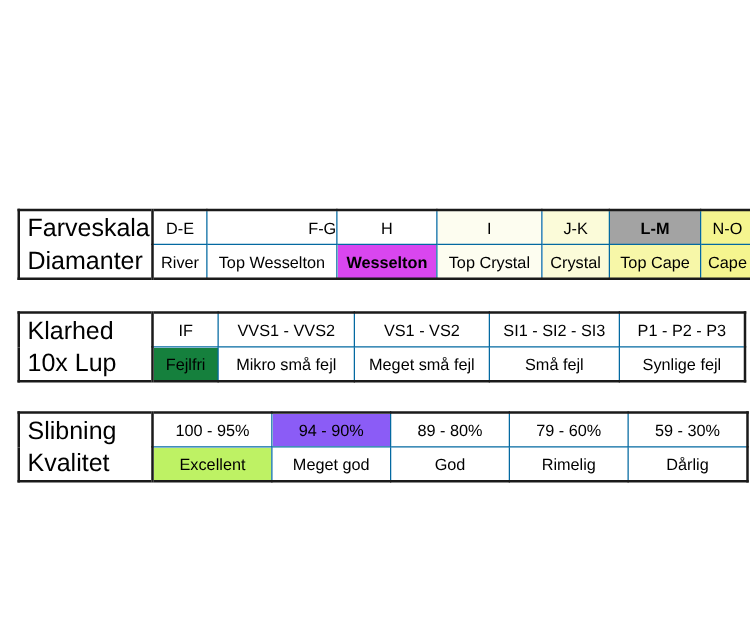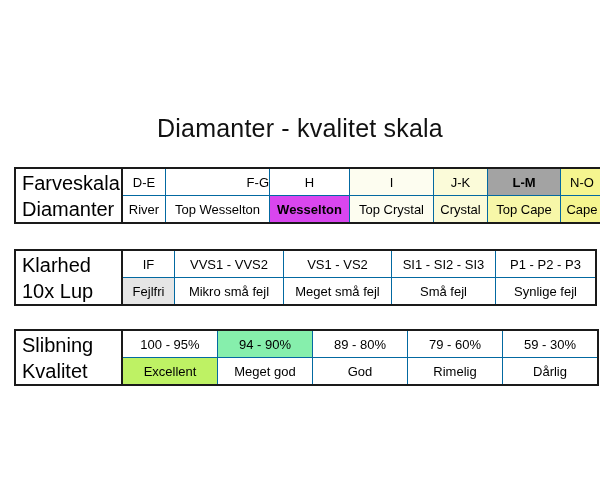--- a/index.html
+++ b/index.html
@@ -97,21 +97,20 @@
     top: 329px;
     width: 569px;
   }
   #table-cut td { height: 26px; }
 </style>
 </head>
 <body>
 
 <div id="page">
 
-  <div class="title">Diamanter - kvalitet skala</div>
 
   <table class="scale-table" id="table-color">
     <tbody>
       <tr class="r1">
         <td class="rowlabel top" rowspan="2" style="width: 99px;">
           <div>Farveskala</div>
           <div>Diamanter</div>
         </td>
         <td class="edge-left" style="width: 42px; background-color: rgb(255, 255, 255);">D-E</td>
         <td style="width: 103px; background-color: rgb(255, 255, 255); text-align: right;">F-G</td>
@@ -140,38 +139,38 @@
           <div>Klarhed</div>
           <div>10x Lup</div>
         </td>
         <td class="edge-left" style="width: 51px; background-color: rgb(255, 255, 255);">IF</td>
         <td style="width: 108px; background-color: rgb(255, 255, 255);">VVS1 - VVS2</td>
         <td style="width: 107px; background-color: rgb(255, 255, 255);">VS1 - VS2</td>
         <td style="width: 103px; background-color: rgb(255, 255, 255);">SI1 - SI2 - SI3</td>
         <td class="edge-right" style="width: 99px; background-color: rgb(255, 255, 255);">P1 - P2 - P3</td>
       </tr>
       <tr class="r2">
-        <td class="edge-left" style="width: 51px; background-color: #e5e5e5;">Fejlfri</td>
+        <td class="edge-left" style="width: 51px; background-color: #15803d;">Fejlfri</td>
         <td style="width: 108px; background-color: rgb(255, 255, 255);">Mikro små fejl</td>
         <td style="width: 107px; background-color: rgb(255, 255, 255);">Meget små fejl</td>
         <td style="width: 103px; background-color: rgb(255, 255, 255); margin-top: 32px;">Små fejl</td>
         <td class="edge-right" style="width: 99px; background-color: rgb(255, 255, 255);">Synlige fejl</td>
       </tr>
     </tbody>
   </table>
 
   <table class="scale-table" id="table-cut">
     <tbody>
       <tr class="r1">
         <td class="rowlabel top" rowspan="2" style="width: 99px;">
           <div>Slibning</div>
           <div>Kvalitet</div>
         </td>
         <td class="edge-left" style="width: 94px; background-color: rgb(255, 255, 255);">100 - 95%</td>
-        <td style="width: 94px; background-color: #86efac;">94 - 90%</td>
+        <td style="width: 94px; background-color: #8b5cf6;">94 - 90%</td>
         <td style="width: 94px; background-color: rgb(255, 255, 255);">89 - 80%</td>
         <td style="width: 94px; background-color: rgb(255, 255, 255);">79 - 60%</td>
         <td class="edge-right" style="width: 94px; background-color: rgb(255, 255, 255);">59 - 30%</td>
       </tr>
       <tr class="r2">
         <td class="edge-left" style="width: 94px; background-color: #bef264;">Excellent</td>
         <td style="width: 94px; background-color: rgb(255, 255, 255);">Meget god</td>
         <td style="width: 94px; background-color: rgb(255, 255, 255);">God</td>
         <td style="width: 94px; background-color: rgb(255, 255, 255);">Rimelig</td>
         <td class="edge-right" style="width: 94px; background-color: rgb(255, 255, 255);">Dårlig</td>

